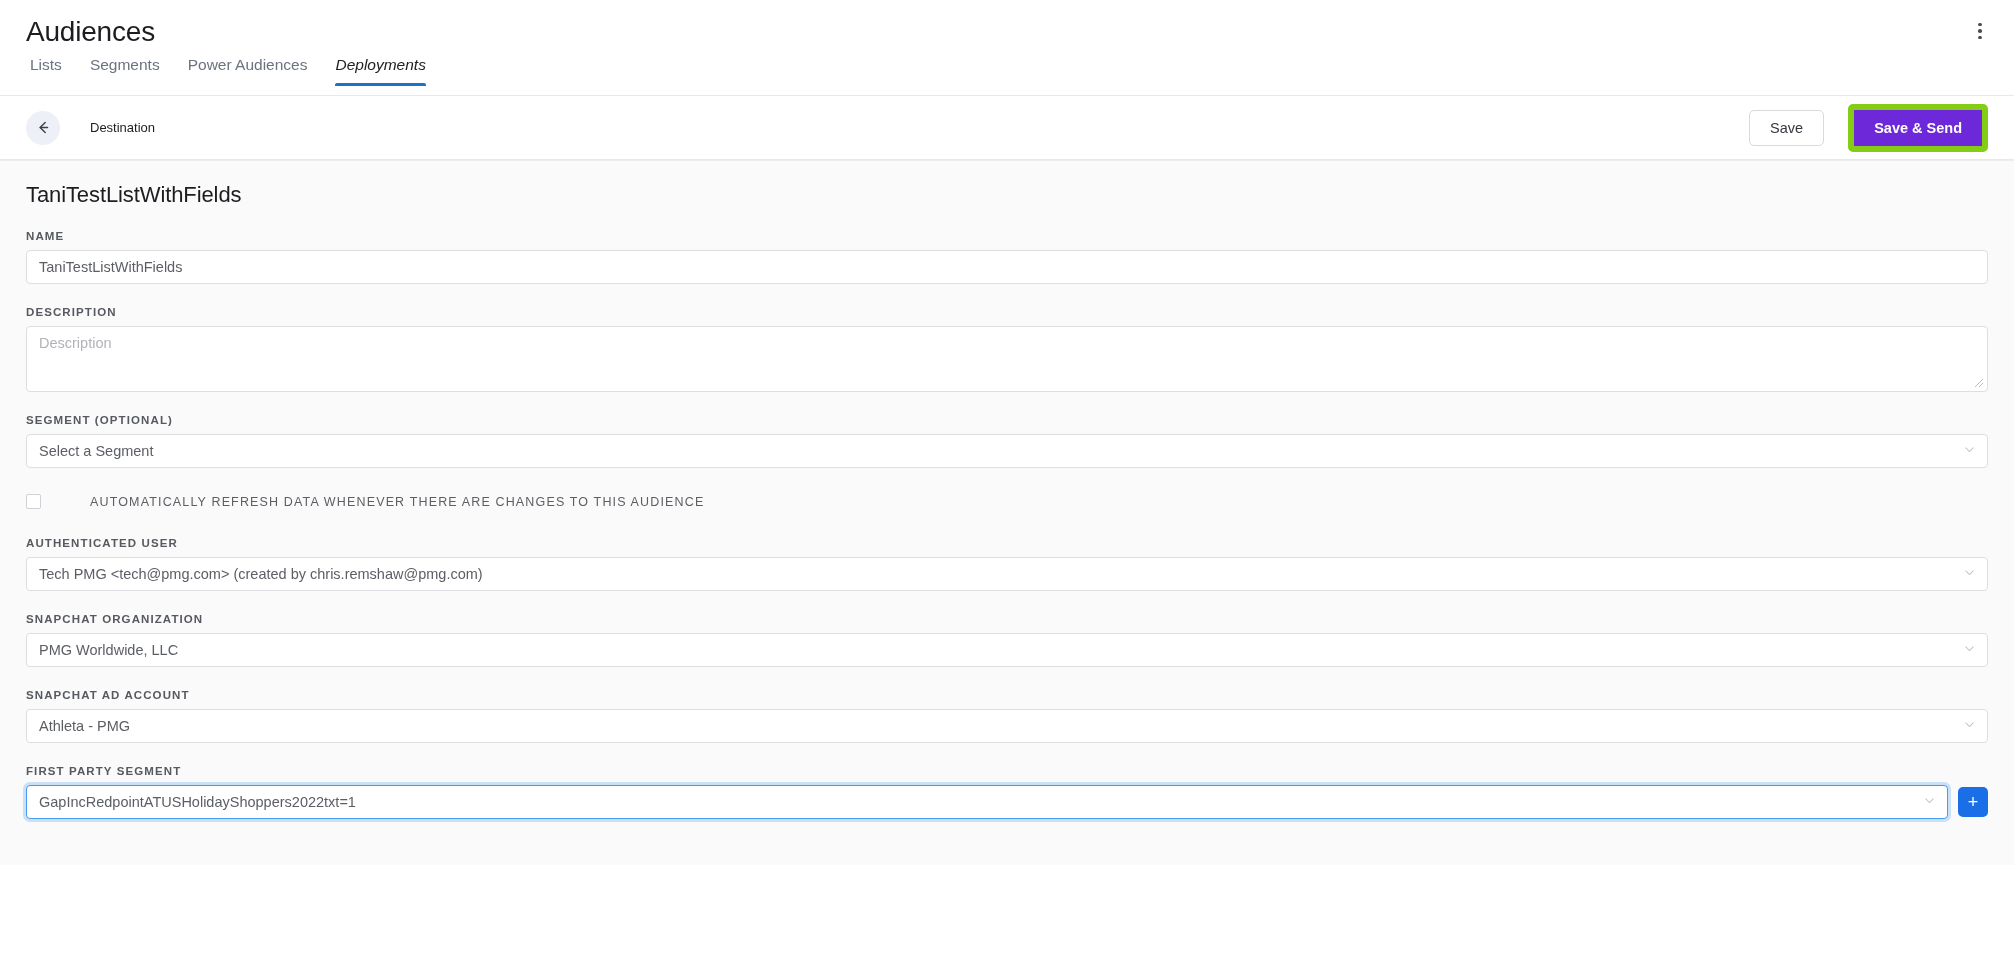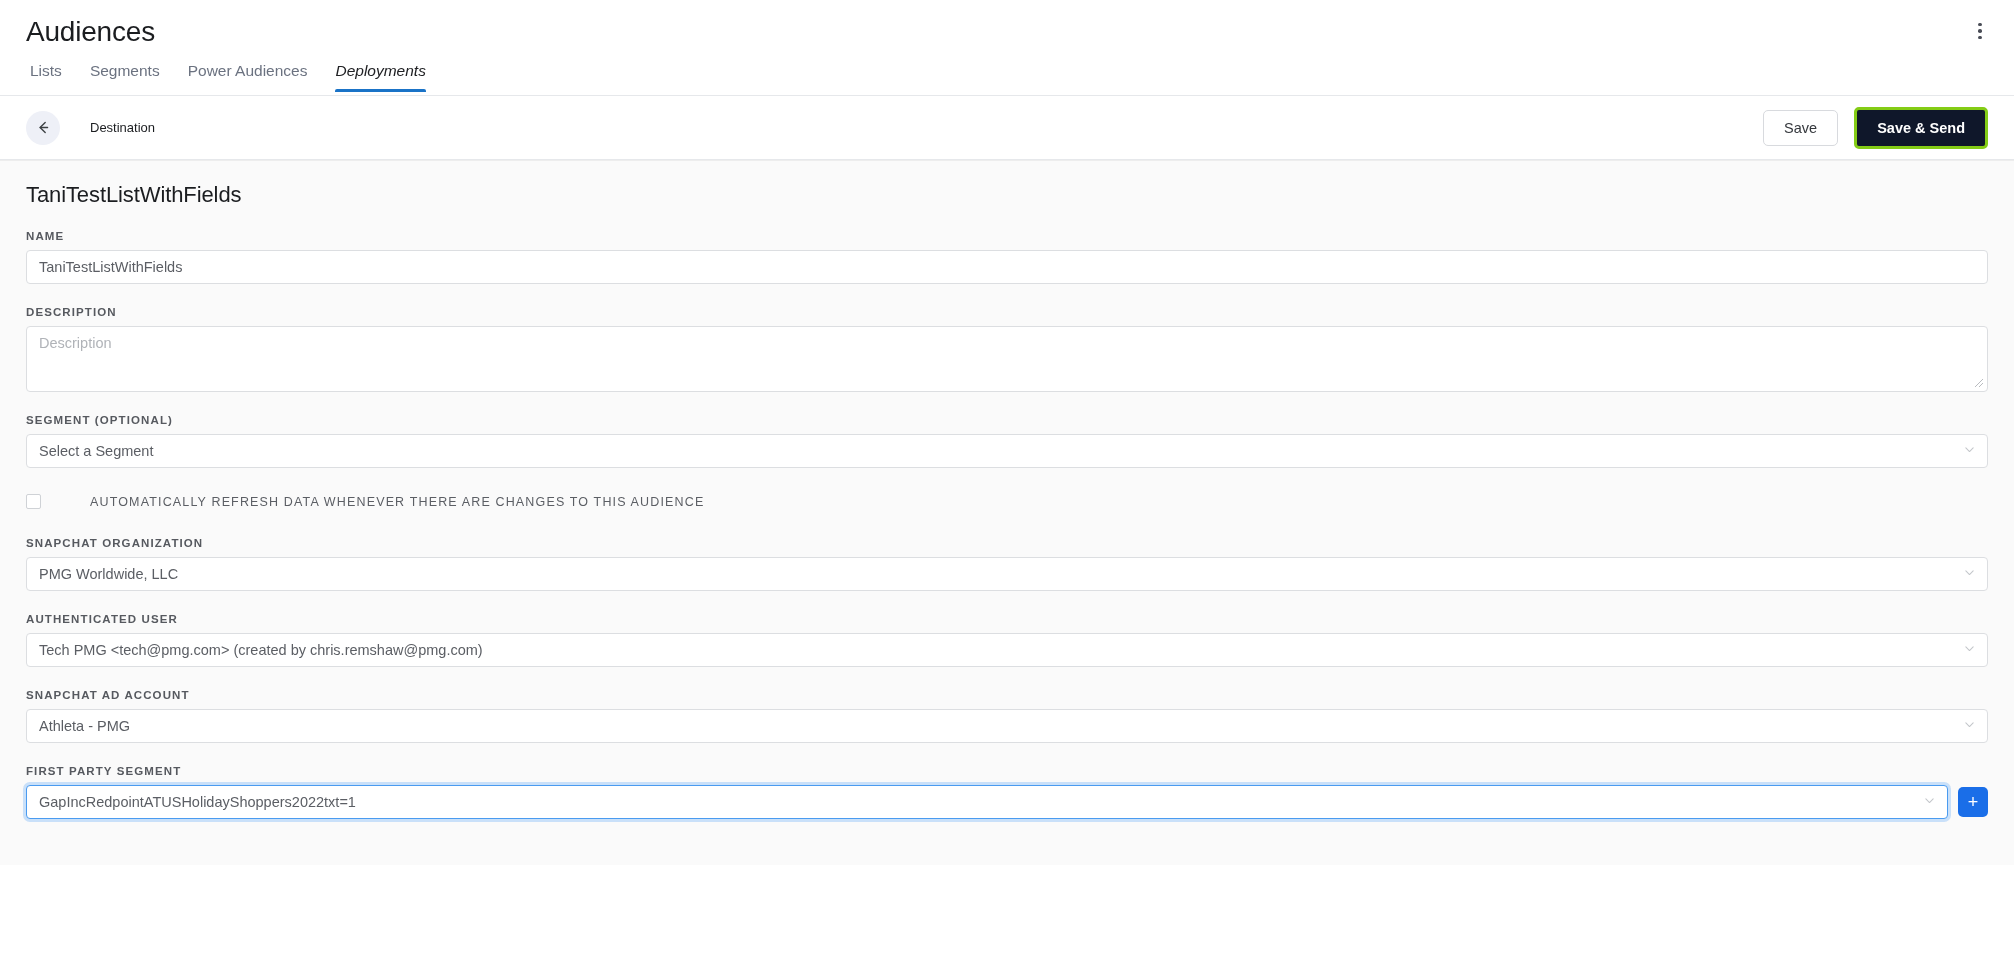--- a/index.html
+++ b/index.html
@@ -48,21 +48,21 @@
     width: 3.5px;
     height: 3.5px;
     border-radius: 50%;
     background: #4a4d57;
   }
 
   
   .tabs {
     position: absolute;
     left: 16px;
-    bottom: 4px;
+    bottom: 10px;
     display: flex;
     align-items: flex-end;
     height: 44px;
   }
   .tab {
     position: relative;
     padding: 0 14px 12px 14px;
     font-size: 15.5px;
     color: #6b7280;
     cursor: pointer;
@@ -111,38 +111,38 @@
   .subbar-title {
     margin-left: 30px;
     font-size: 13px;
     font-weight: 400;
     color: #1b1d20;
   }
   .subbar-actions {
     margin-left: auto;
     display: flex;
     align-items: center;
-    gap: 16px;
+    gap: 24px;
   }
   .btn {
     font-family: "Liberation Sans", sans-serif;
     font-size: 14.5px;
     border-radius: 5px;
     cursor: pointer;
     white-space: nowrap;
   }
   .btn-secondary {
     background: #ffffff;
     border: 1px solid #d8dade;
     color: #35383d;
     padding: 9px 20px;
   }
   .btn-primary {
-    background: #0f172a;
-    border: 3px solid #84cc16;
+    background: #6d28d9;
+    border: 6px solid #84cc16;
     color: #ffffff;
     font-weight: bold;
     padding: 10px 20px;
   }
 
   
   .content {
     position: relative;
     background: #fafafa;
     height: 705px;
@@ -360,35 +360,35 @@
       </span>
     </div>
   </div>
 
   <div class="checkbox-row">
     <span class="checkbox"></span>
     <span class="checkbox-label">AUTOMATICALLY REFRESH DATA WHENEVER THERE ARE CHANGES TO THIS AUDIENCE</span>
   </div>
 
   <div class="field">
-    <div class="field-label">SNAPCHAT ORGANIZATION</div>
+    <div class="field-label">AUTHENTICATED USER</div>
     <div class="select-box">
-      <span>PMG Worldwide, LLC</span>
+      <span>Tech PMG &lt;tech@pmg.com&gt; (created by chris.remshaw@pmg.com)</span>
       <span class="chev">
         <svg width="13" height="13" viewBox="0 0 16 16" fill="none" aria-hidden="true">
           <path d="M3.5 6l4.5 4.5L12.5 6" stroke="#c3c6ca" stroke-width="1.3" stroke-linecap="round" stroke-linejoin="round"></path>
         </svg>
       </span>
     </div>
   </div>
 
   <div class="field">
-    <div class="field-label">AUTHENTICATED USER</div>
+    <div class="field-label">SNAPCHAT ORGANIZATION</div>
     <div class="select-box">
-      <span>Tech PMG &lt;tech@pmg.com&gt; (created by chris.remshaw@pmg.com)</span>
+      <span>PMG Worldwide, LLC</span>
       <span class="chev">
         <svg width="13" height="13" viewBox="0 0 16 16" fill="none" aria-hidden="true">
           <path d="M3.5 6l4.5 4.5L12.5 6" stroke="#c3c6ca" stroke-width="1.3" stroke-linecap="round" stroke-linejoin="round"></path>
         </svg>
       </span>
     </div>
   </div>
 
   <div class="field">
     <div class="field-label">SNAPCHAT AD ACCOUNT</div>

